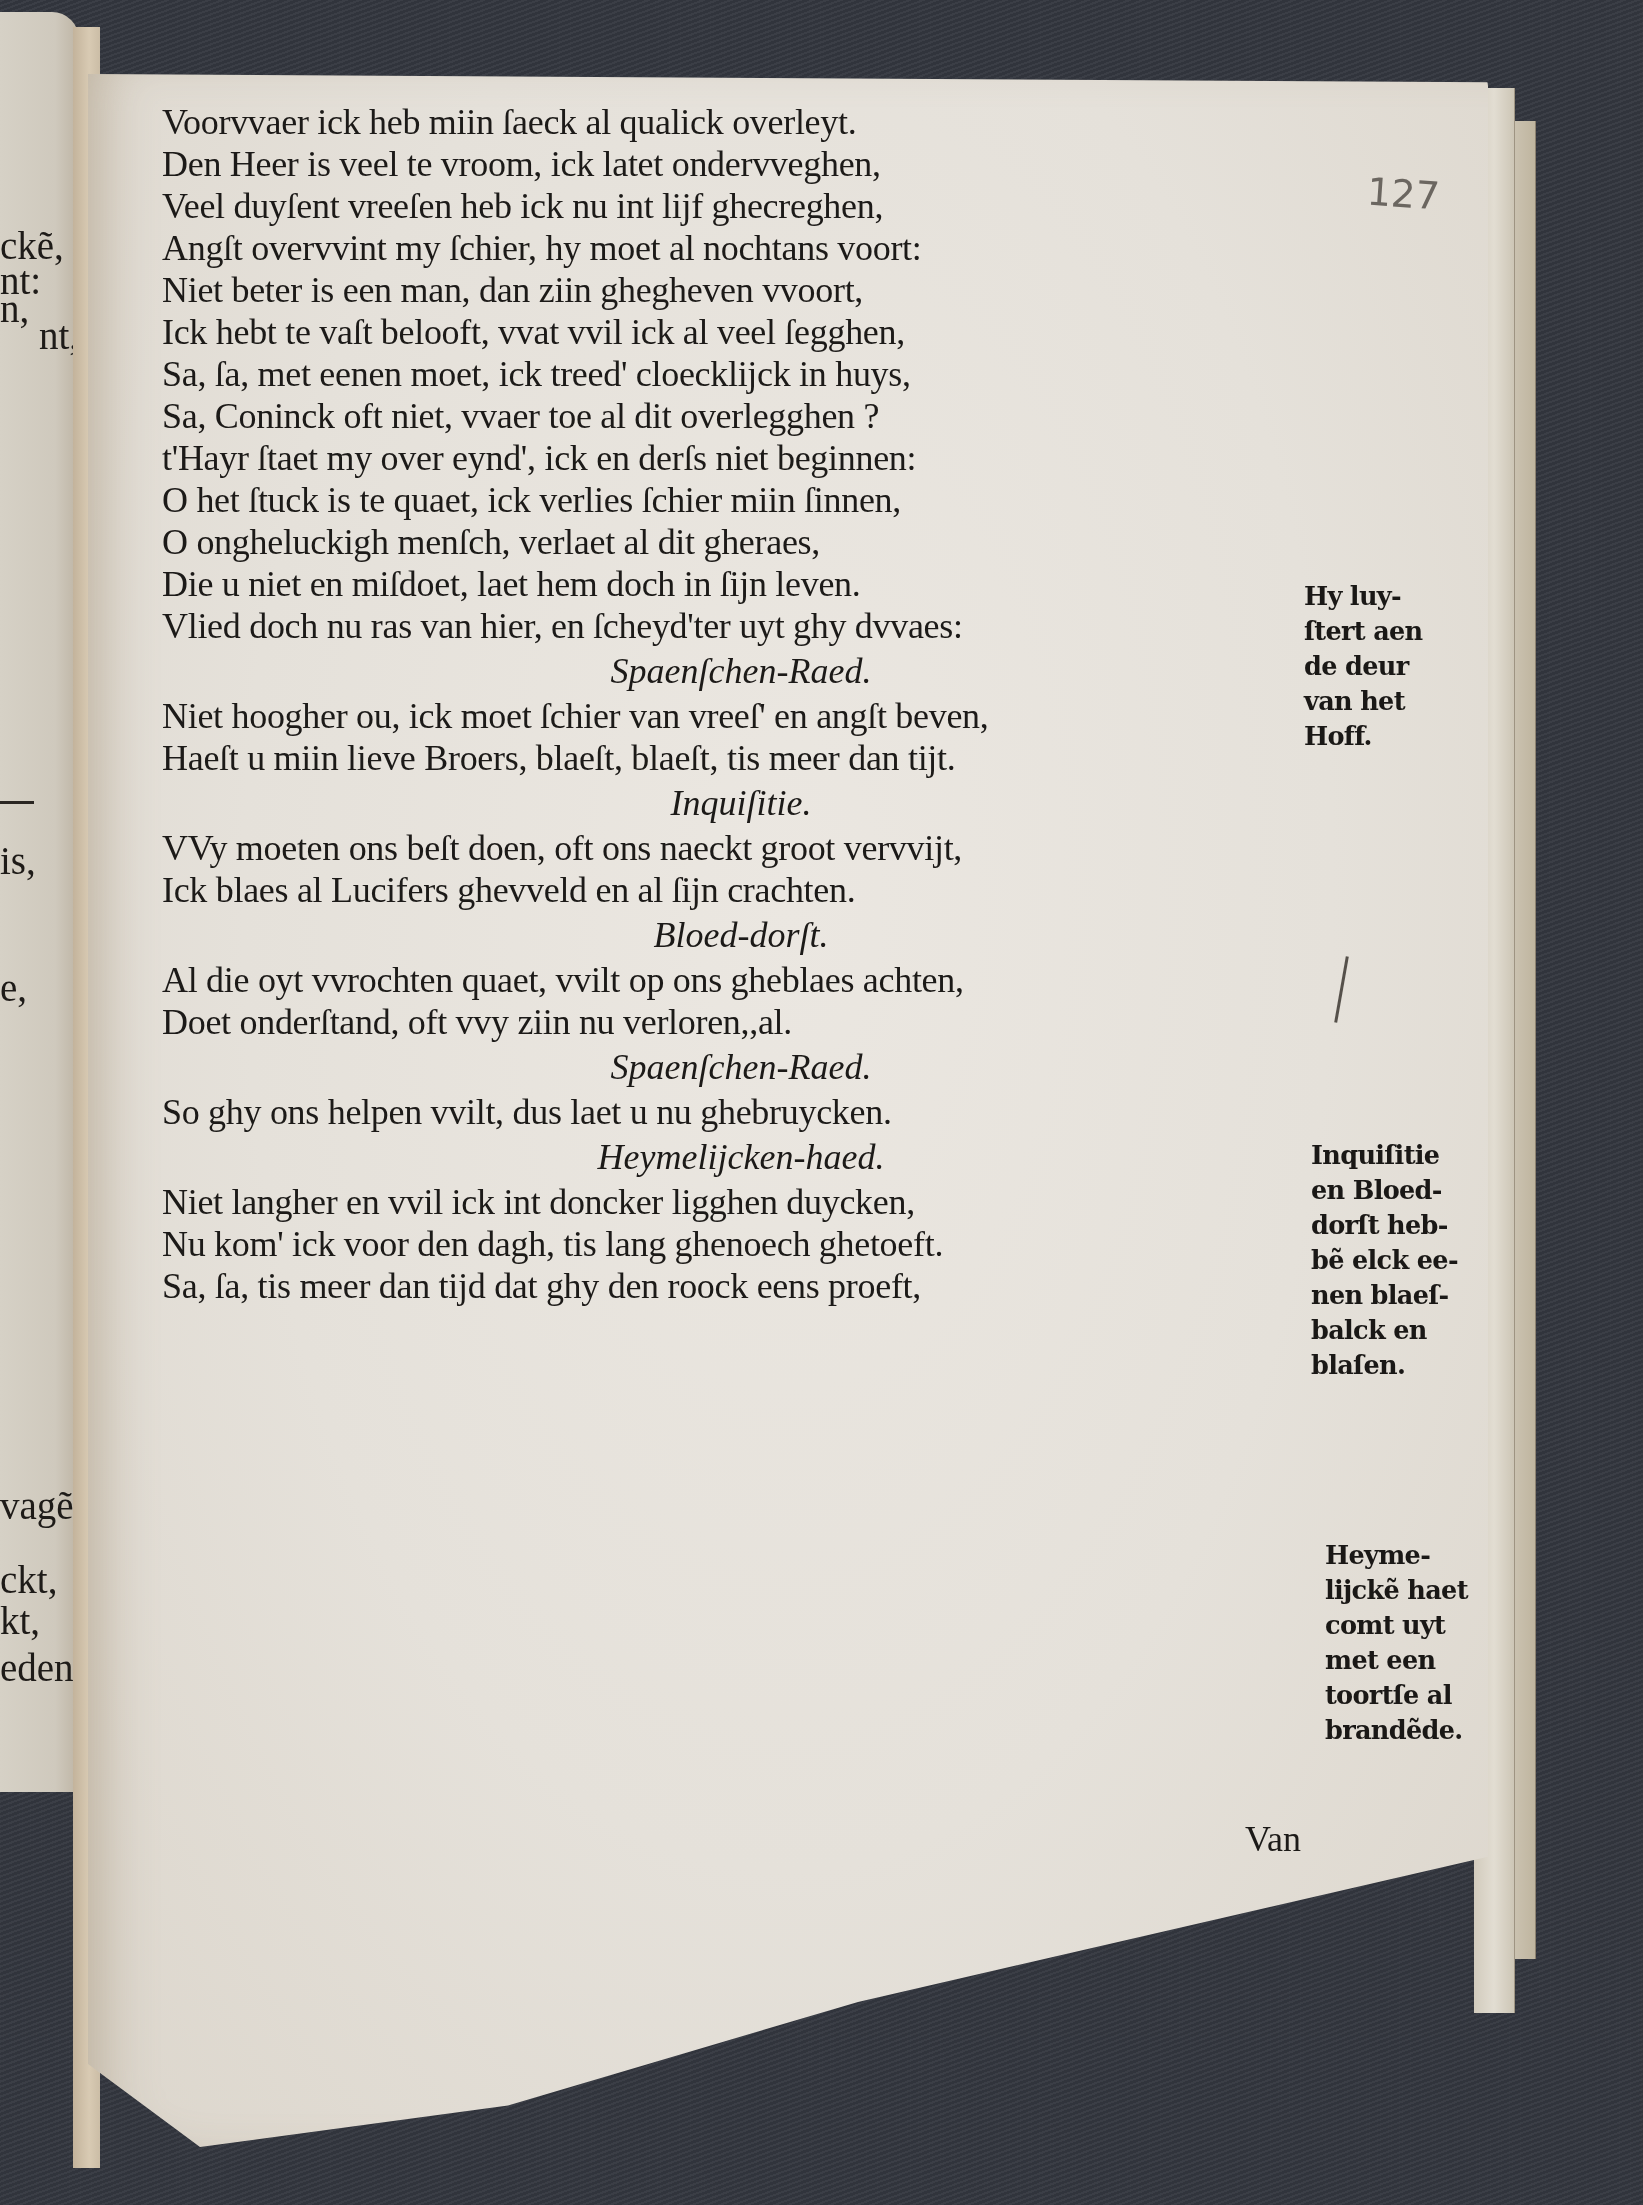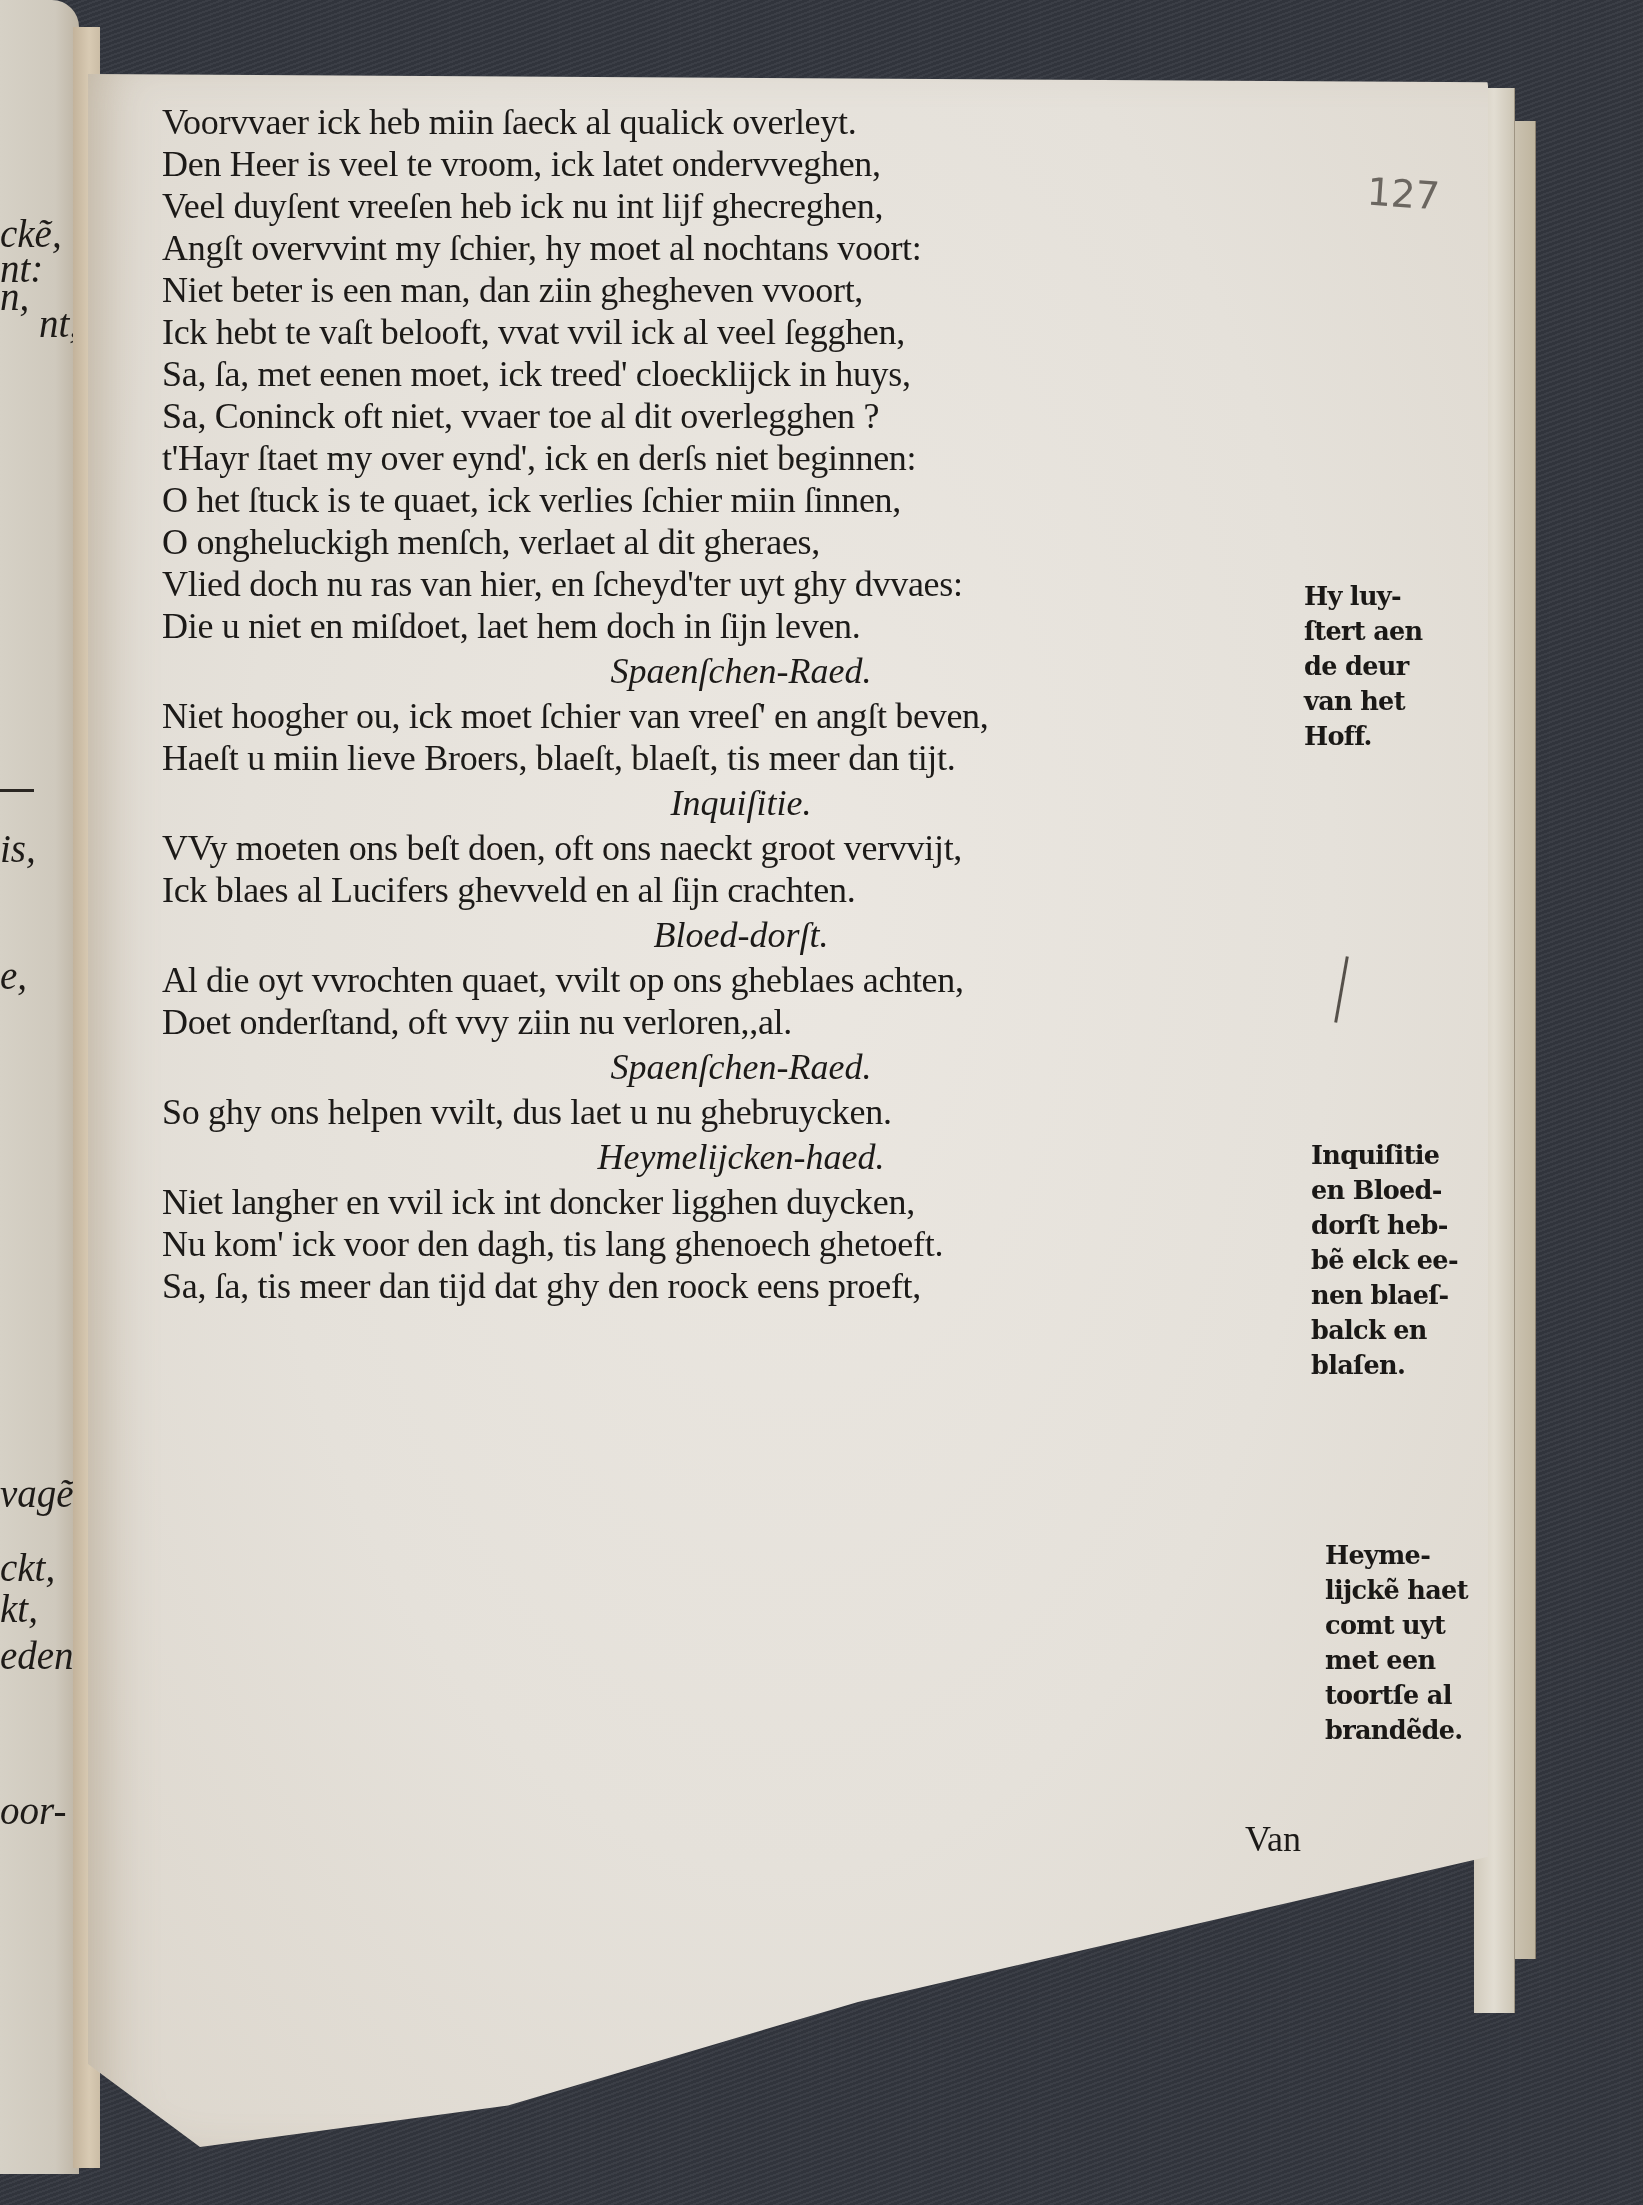--- a/index.html
+++ b/index.html
@@ -13,27 +13,26 @@
       overflow: hidden;
       background: #34373f;
       background-image:
         repeating-linear-gradient(160deg, rgba(255,255,255,0.035) 0px, rgba(255,255,255,0.035) 2px, rgba(0,0,0,0.05) 2px, rgba(0,0,0,0.05) 4.7px);
       font-family: "Liberation Serif", "DejaVu Serif", serif;
     }
     
     .verso {
       position: absolute;
       left: 0;
-      top: 0;
+      top: 12px;
       width: 79px;
-      height: 2174px;
+      height: 1780px;
       background: linear-gradient(90deg, #d6d1c6 0%, #cfc9bd 70%, #bdb4a4 100%);
       border-top-right-radius: 27px;
       overflow: hidden;
-      font-style: italic;
     }
     .verso .frag {
       position: absolute;
       left: 0;
       color: #1e1b18;
       font-size: 39px;
       white-space: nowrap;
       line-height: 1;
     }
     .verso .rule {
@@ -177,22 +176,22 @@
     <div class="verse">Den Heer is veel te vroom, ick latet ondervveghen,</div>
     <div class="verse">Veel duyſent vreeſen heb ick nu int lijf ghecreghen,</div>
     <div class="verse">Angſt overvvint my ſchier, hy moet al nochtans voort:</div>
     <div class="verse">Niet beter is een man, dan ziin ghegheven vvoort,</div>
     <div class="verse">Ick hebt te vaſt belooft, vvat vvil ick al veel ſegghen,</div>
     <div class="verse">Sa, ſa, met eenen moet, ick treed' cloecklijck in huys,</div>
     <div class="verse">Sa, Coninck oft niet, vvaer toe al dit overlegghen ?</div>
     <div class="verse">t'Hayr ſtaet my over eynd', ick en derſs niet beginnen:</div>
     <div class="verse">O het ſtuck is te quaet, ick verlies ſchier miin ſinnen,</div>
     <div class="verse">O ongheluckigh menſch, verlaet al dit gheraes,</div>
+    <div class="verse">Die u niet en miſdoet, laet hem doch in ſijn leven.</div>
     <div class="verse">Vlied doch nu ras van hier, en ſcheyd'ter uyt ghy dvvaes:</div>
-    <div class="verse">Die u niet en miſdoet, laet hem doch in ſijn leven.</div>
     <div class="speaker">Spaenſchen-Raed.</div>
     <div class="verse">Niet hoogher ou, ick moet ſchier van vreeſ' en angſt beven,</div>
     <div class="verse">Haeſt u miin lieve Broers, blaeſt, blaeſt, tis meer dan tijt.</div>
     <div class="speaker">Inquiſitie.</div>
     <div class="verse">VVy moeten ons beſt doen, oft ons naeckt groot vervvijt,</div>
     <div class="verse">Ick blaes al Lucifers ghevveld en al ſijn crachten.</div>
     <div class="speaker">Bloed-dorſt.</div>
     <div class="verse">Al die oyt vvrochten quaet, vvilt op ons gheblaes achten,</div>
     <div class="verse">Doet onderſtand, oft vvy ziin nu verloren,,al.</div>
     <div class="speaker">Spaenſchen-Raed.</div>

